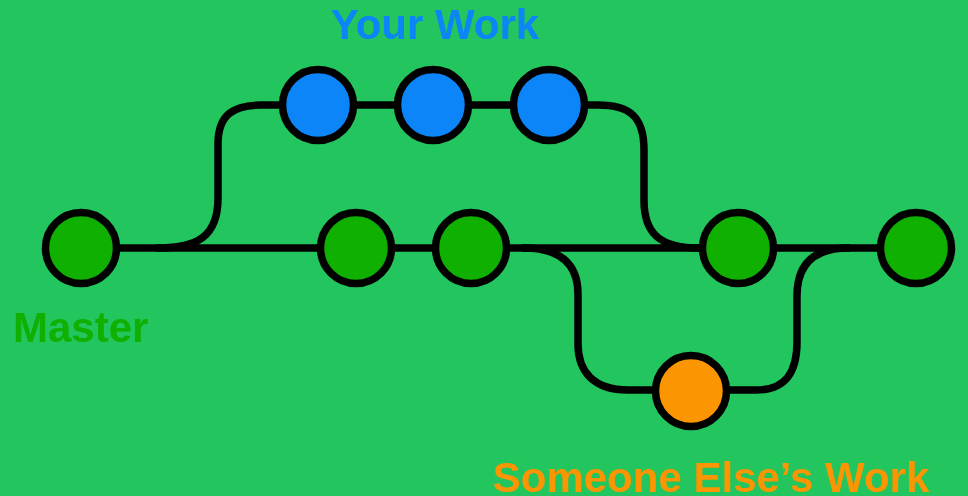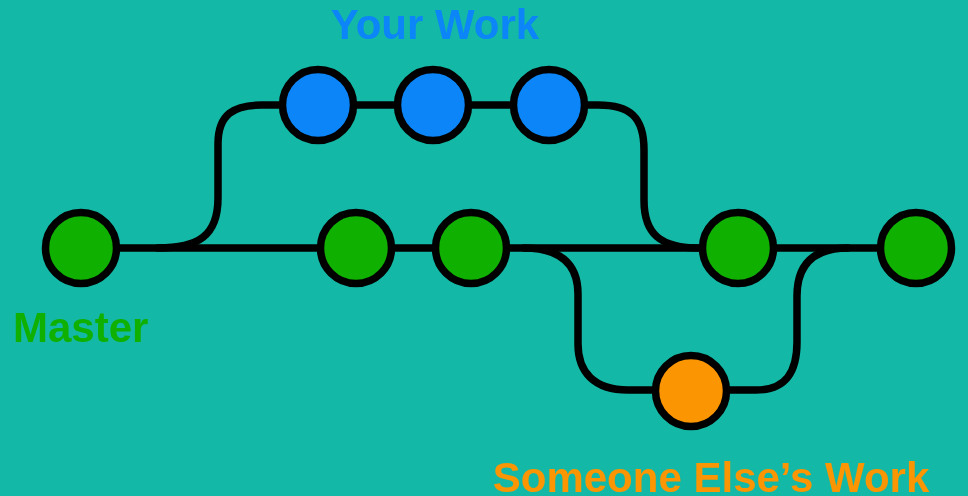--- a/index.html
+++ b/index.html
@@ -8,21 +8,21 @@
     background: #ffffff;
     width: 968px;
     height: 496px;
     overflow: hidden;
     font-family: "Liberation Sans", sans-serif;
   }
   .stage {
     position: relative;
     width: 968px;
     height: 496px;
-    background: #14b8a6;
+    background: #22c55e;
   }
   svg { display: block; }
   .branch-line {
     fill: none;
     stroke-width: 7.5;
     stroke-linecap: round;
     stroke-linejoin: round;
   }
   .commit-node {
     stroke-width: 7.5;

